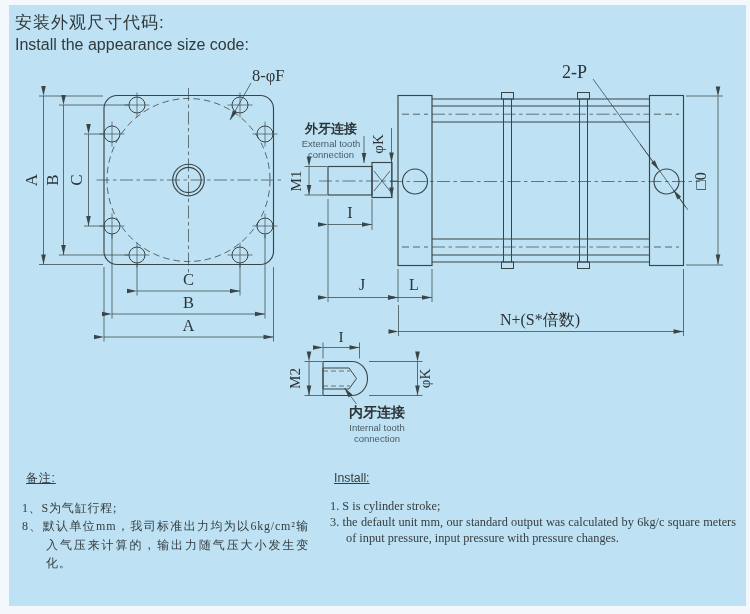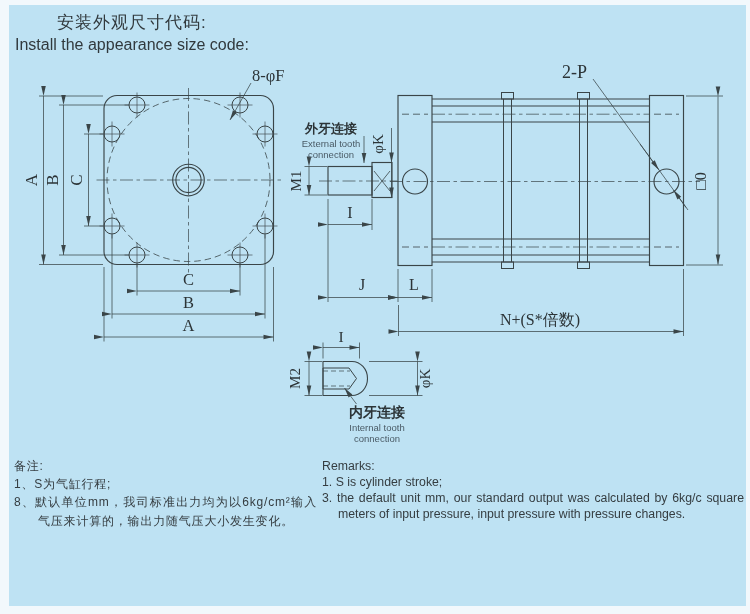--- a/index.html
+++ b/index.html
@@ -18,27 +18,27 @@
   .thin{stroke:#3a4548;fill:none;stroke-width:0.65;}
   .dim{stroke:#3a4548;fill:none;stroke-width:0.75;}
   .cl{stroke:#3a4548;fill:none;stroke-width:0.7;stroke-dasharray:13 3.5 3.5 3.5;}
   .dash{stroke:#3a4548;fill:none;stroke-width:0.8;stroke-dasharray:7 4;}
   .hatchline{stroke:#3a4548;stroke-width:0.7;}
   text.dlabel{font-family:"Liberation Serif","DejaVu Serif",serif;fill:#2c3437;}
   text.zhc{font-family:"Liberation Sans","DejaVu Sans",sans-serif;font-weight:bold;fill:#2c3437;font-size:13px;}
   text.enc{font-family:"Liberation Sans","DejaVu Sans",sans-serif;fill:#47586294;fill:#4a5b66;font-size:9.5px;}
   
   .title-block{left:15px;top:12px;color:#31393d;}
-  .title-zh{font-size:17px;letter-spacing:1px;line-height:22px;text-align:center;}
+  .title-zh{font-size:17px;letter-spacing:1px;line-height:22px;}
   .title-en{font-size:16px;line-height:21px;}
   .notes{color:#353d41;}
   .notes-zh{left:14px;top:457px;width:303px;font-size:12px;line-height:18.2px;letter-spacing:0.8px;}
   .notes-en{left:322px;top:459px;width:422px;font-size:12.3px;line-height:15.9px;}
-  .notes ul{list-style:none;margin:0;padding:0;}
-  .notes .heading{margin:0;}
+  .notes ul{list-style:none;margin:8px;padding:0;font-family:Liberation Serif, serif;}
+  .notes .heading{margin:12px;text-decoration:underline;}
   .notes-zh li{padding-left:24px;text-indent:-24px;text-align:justify;}
   .notes-en li{padding-left:16px;text-indent:-16px;text-align:justify;}
 </style>
 </head>
 <body>
 
 <div class="panel"></div>
 
 <div class="abs title-block">
   <div class="title-zh">安装外观尺寸代码:</div>
@@ -213,18 +213,18 @@
 
 <div class="abs notes notes-zh">
   <div class="heading">备注:</div>
   <ul>
     <li>1、S为气缸行程;</li>
     <li>8、默认单位mm，我司标准出力均为以6kg/cm²输入气压来计算的，输出力随气压大小发生变化。</li>
   </ul>
 </div>
 
 <div class="abs notes notes-en">
-  <div class="heading">Remarks:</div>
+  <div class="heading">Install:</div>
   <ul>
     <li>1. S is cylinder stroke;</li>
     <li>3. the default unit mm, our standard output was calculated by 6kg/c square meters of input pressure, input pressure with pressure changes.</li>
   </ul>
 </div>
 
 </body></html>

